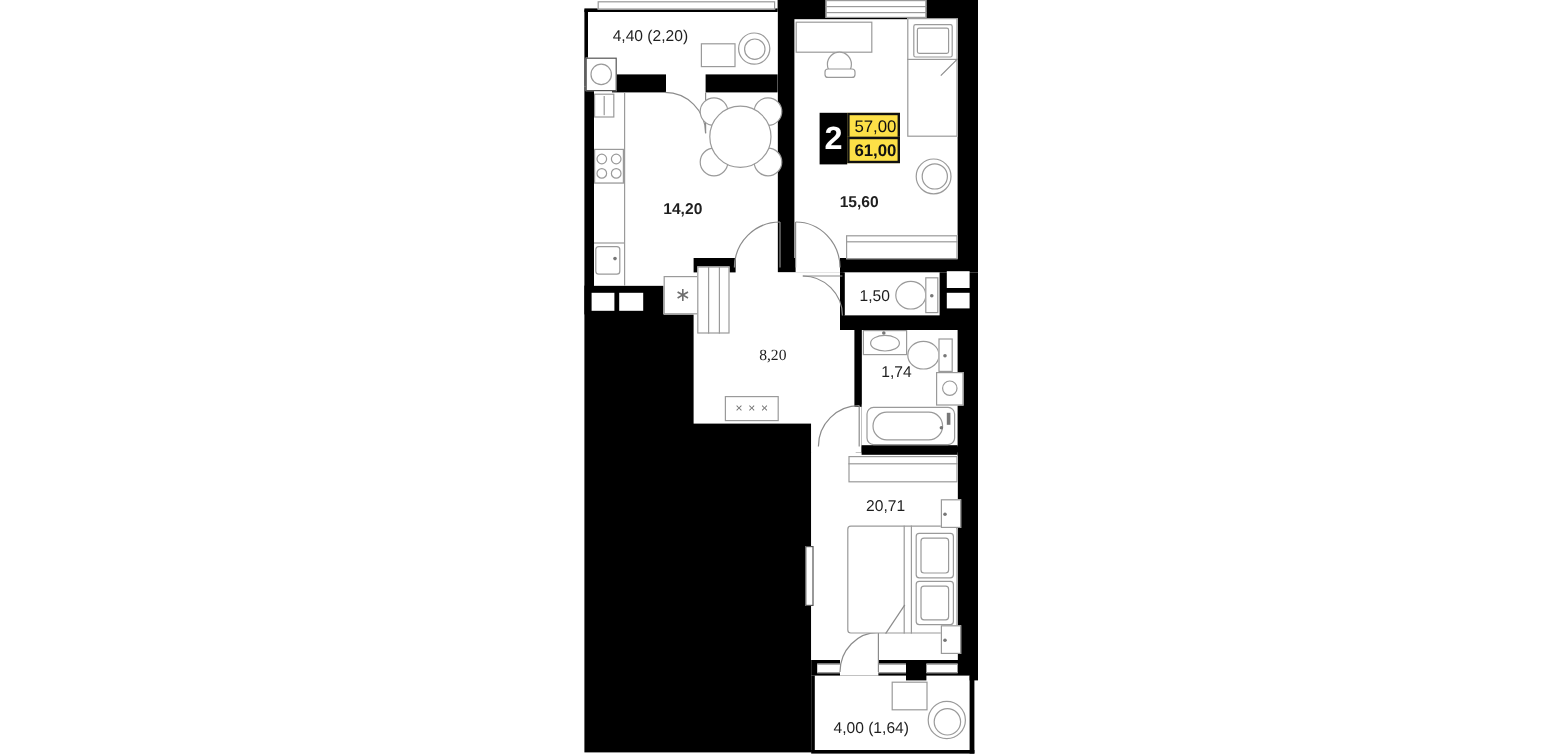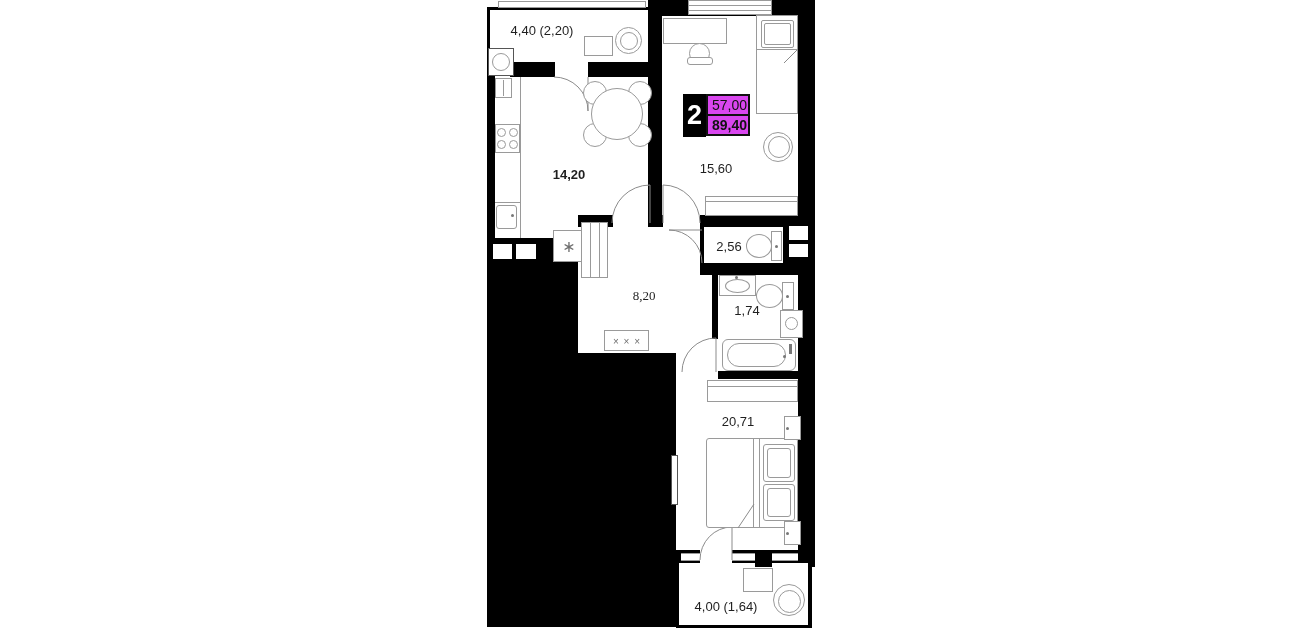--- a/index.html
+++ b/index.html
@@ -18,21 +18,21 @@
   .rnd{border-radius:50%;}
   .win{position:absolute;background:var(--bg);border-top:1px solid var(--line);border-bottom:1px solid var(--line);box-sizing:border-box;}
   .lbl{position:absolute;transform:translate(-50%,-50%);font-size:13px;color:var(--txt);white-space:nowrap;text-align:right;}
   .dot{position:absolute;background:#777;border-radius:50%;}
   svg.arc{position:absolute;overflow:visible;}
   svg.arc path, svg.arc line{stroke:#8b8b8b;stroke-width:1;fill:none;}
   .badge{position:absolute;left:683px;top:94px;display:flex;}
   .badge-num{width:23px;height:43px;background:var(--wall);color:#fff;font-weight:bold;
              font-size:27px;display:flex;align-items:center;justify-content:center;}
   .badge-col{display:flex;flex-direction:column;}
-  .badge-cell{width:44px;height:22px;background:#d946ef;border:2px solid #111;box-sizing:border-box;
+  .badge-cell{width:44px;height:22px;background:#fde047;border:2px solid #111;box-sizing:border-box;
               font-size:14px;color:#111;display:flex;align-items:center;padding-left:4px;}
   .badge-cell.b2{margin-top:-2px;font-weight:bold;}
   .glyphs{position:absolute;color:#6f6f6f;transform:translate(-50%,-50%);}
 </style>
 </head>
 <body>
 
 <div class="canvas">
 
   <div class="blk" style="left:487px;top:238px;width:189px;height:389px;"></div>
@@ -190,28 +190,28 @@
   <div class="dot" style="left:786px;top:427px;width:3px;height:3px;"></div>
   <div class="ol" style="left:784px;top:521px;width:17px;height:24px;"></div>
   <div class="dot" style="left:786px;top:532px;width:3px;height:3px;"></div>
 
   <div class="ol" style="left:743px;top:568px;width:30px;height:24px;"></div>
   <div class="ol rnd" style="left:773px;top:584px;width:32px;height:32px;"></div>
   <div class="ol rnd" style="left:778px;top:590px;width:23px;height:23px;"></div>
 
   <div class="lbl" style="left:542px;top:30px;">4,40 (2,20)</div>
   <div class="lbl" style="left:569px;top:174px;font-weight:bold;">14,20</div>
-  <div class="lbl" style="left:716px;top:168px;">15,60</div>
-  <div class="lbl" style="left:729px;top:246px;">2,56</div>
+  <div class="lbl" style="left:716px;top:168px;font-weight:bold;">15,60</div>
+  <div class="lbl" style="left:729px;top:246px;">1,50</div>
   <div class="lbl" style="left:644px;top:296px;font-family:Liberation Serif, serif;">8,20</div>
   <div class="lbl" style="left:747px;top:310px;">1,74</div>
   <div class="lbl" style="left:738px;top:421px;">20,71</div>
   <div class="lbl" style="left:726px;top:606px;">4,00 (1,64)</div>
 
   <div class="badge">
     <div class="badge-num">2</div>
     <div class="badge-col">
       <div class="badge-cell">57,00</div>
-      <div class="badge-cell b2">89,40</div>
+      <div class="badge-cell b2">61,00</div>
     </div>
   </div>
 
 </div>
 
 </body></html>

